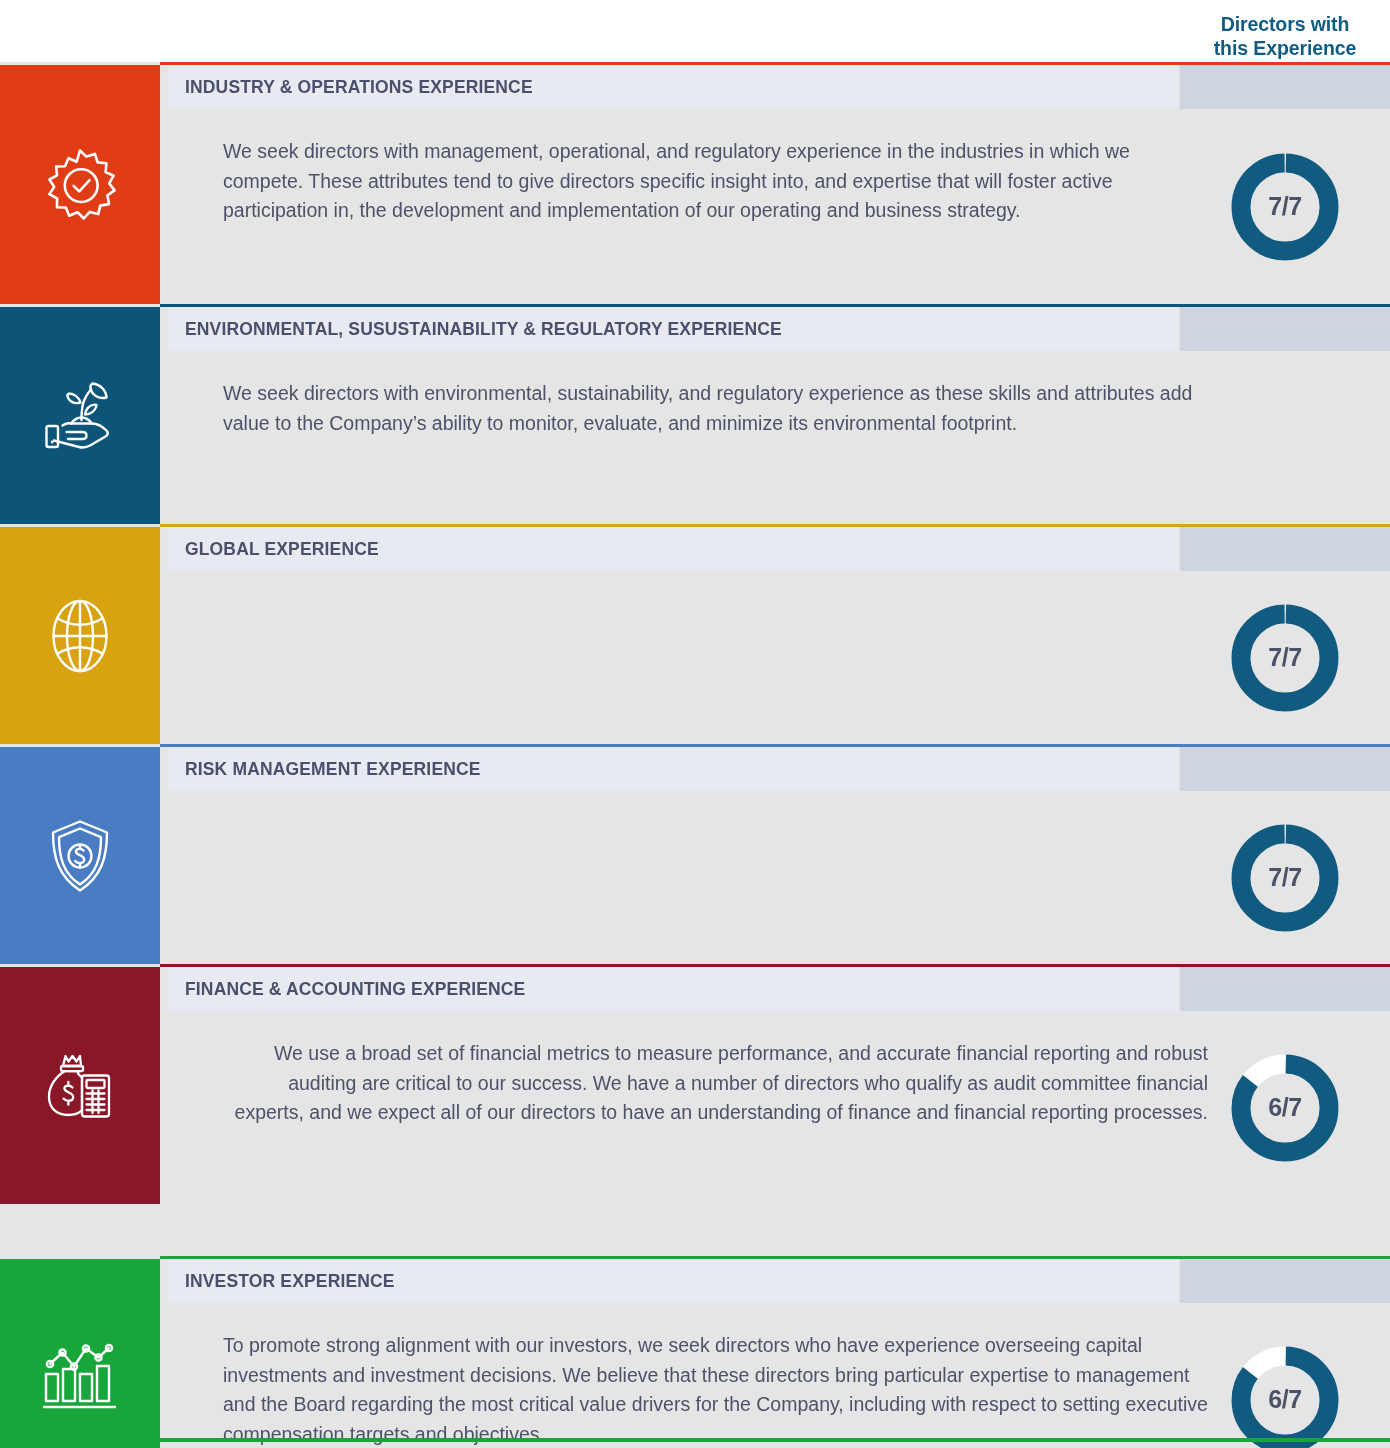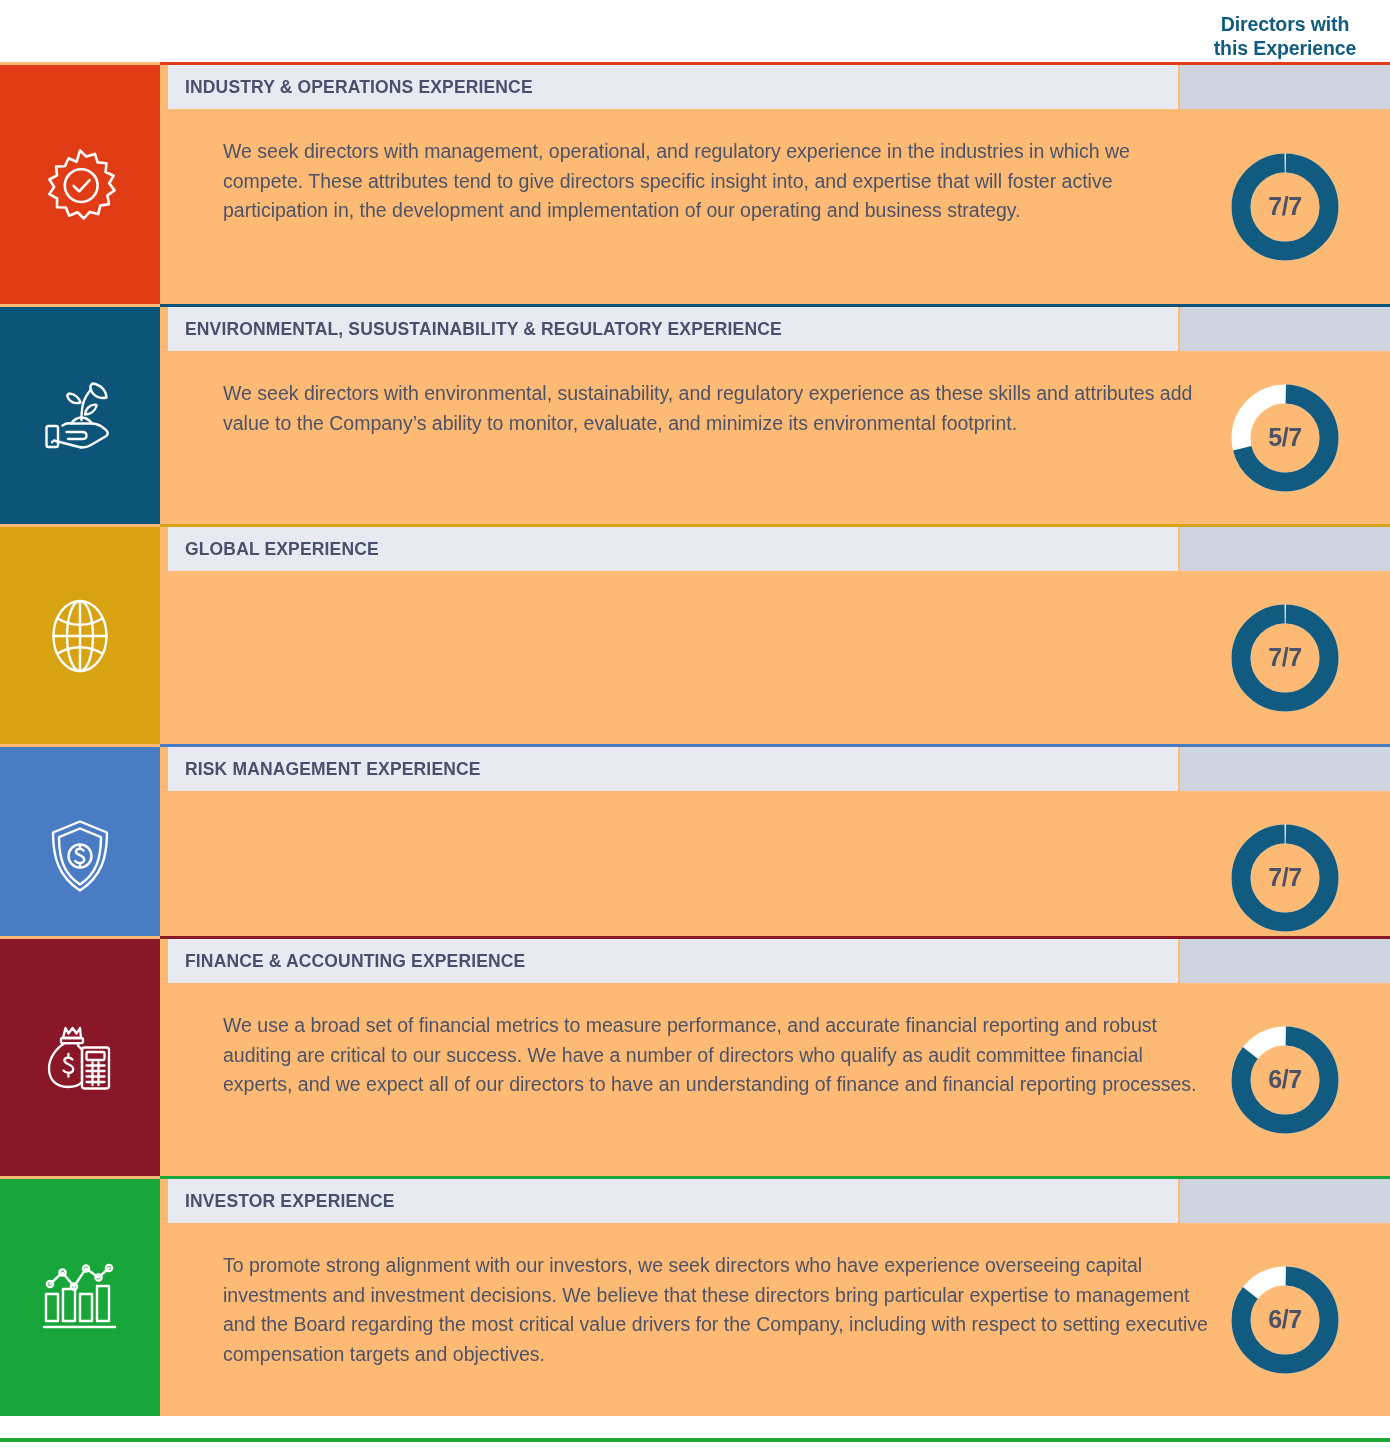--- a/index.html
+++ b/index.html
@@ -31,21 +31,21 @@
     color: #125b80;
     letter-spacing: -0.1px;
   }
 
   
   .rows { position: absolute; top: 62px; left: 0; width: 1390px; }
 
   .row {
     position: relative;
     width: 1390px;
-    background: #fdba74;
+    background: #e5e5e5;
   }
 
   
   .row-rule {
     position: absolute;
     top: 0; left: 160px; right: 0;
     height: 3px;
   }
 
   
@@ -200,29 +200,20 @@
     </div>
 
     <div class="title-bar">
       <span>ENVIRONMENTAL, SUSUSTAINABILITY &amp; REGULATORY EXPERIENCE</span>
     </div>
 
     <div class="count-bar"></div>
 
     <p class="body-copy" style="top:75px">We seek directors with environmental, sustainability, and regulatory experience as these skills and attributes add value to the Company’s ability to monitor, evaluate, and minimize its environmental footprint.</p>
 
-    <div class="donut-wrap" style="top:47px;height:173px">
-      <div class="donut">
-        <svg width="112" height="112" viewBox="0 0 112 112">
-          <circle cx="56" cy="56" r="44" fill="none" stroke="#ffffff" stroke-width="19"></circle>
-          <circle cx="56" cy="56" r="44" fill="none" stroke="#125b80" stroke-width="19" stroke-dasharray="195.87153822564412 80.58861529025765" stroke-dashoffset="-0.8"></circle>
-        </svg>
-        <div class="label">5/7</div>
-      </div>
-    </div>
   </div>
     <div class="row" style="height: 220px;">
     <div class="row-rule" style="background:#d8a211"></div>
 
     <div class="icon-block" style="height:217px;background:#d8a211">
       <span class="icon">
 
     <svg width="84" height="84" viewBox="0 0 84 84" fill="none" stroke="#fff" stroke-width="2.4" stroke-linecap="round" stroke-linejoin="round">
       <ellipse cx="42" cy="42" rx="26.5" ry="35"></ellipse>
       <ellipse cx="42" cy="42" rx="13" ry="35"></ellipse>
@@ -244,21 +235,21 @@
     <div class="donut-wrap" style="top:47px;height:173px">
       <div class="donut">
         <svg width="112" height="112" viewBox="0 0 112 112">
           <circle cx="56" cy="56" r="44" fill="none" stroke="#ffffff" stroke-width="19"></circle>
           <circle cx="56" cy="56" r="44" fill="none" stroke="#125b80" stroke-width="19" stroke-dasharray="274.86015351590174 1.6000000000000227" stroke-dashoffset="-0.8"></circle>
         </svg>
         <div class="label">7/7</div>
       </div>
     </div>
   </div>
-    <div class="row" style="height: 192px; text-decoration: underline;">
+    <div class="row" style="height: 220px; text-decoration: underline;">
     <div class="row-rule" style="background:#4a7cc4"></div>
 
     <div class="icon-block" style="height:217px;background:#4a7cc4">
       <span class="icon">
 
     <svg width="84" height="84" viewBox="0 0 84 84" fill="none" stroke="#fff" stroke-width="2.4" stroke-linecap="round" stroke-linejoin="round">
       <path d="M42 7.5 L69 18.5 C69 42 64 62.5 42 76.5 C20 62.5 15 42 15 18.5 Z"></path>
       <path d="M42 14.5 L63 23.2 C63 43 58.8 59.6 42 70.5 C25.2 59.6 21 43 21 23.2 Z"></path>
       <circle cx="42" cy="42" r="11.5"></circle>
       <path d="M45.6 36.6 C44.4 35.4 42.9 34.9 41.5 34.9 C39.4 34.9 38 36.1 38 37.7
@@ -280,21 +271,21 @@
     <div class="donut-wrap" style="top:47px;height:173px">
       <div class="donut">
         <svg width="112" height="112" viewBox="0 0 112 112">
           <circle cx="56" cy="56" r="44" fill="none" stroke="#ffffff" stroke-width="19"></circle>
           <circle cx="56" cy="56" r="44" fill="none" stroke="#125b80" stroke-width="19" stroke-dasharray="274.86015351590174 1.6000000000000227" stroke-dashoffset="-0.8"></circle>
         </svg>
         <div class="label">7/7</div>
       </div>
     </div>
   </div>
-    <div class="row" style="height: 240px;">
+    <div class="row" style="height: 292px; text-align: right;">
     <div class="row-rule" style="background:#8a1728"></div>
 
     <div class="icon-block" style="height:237px;background:#8a1728">
       <span class="icon">
 
     <svg width="84" height="84" viewBox="0 0 84 84" fill="none" stroke="#fff" stroke-width="2.3" stroke-linecap="round" stroke-linejoin="round">
       <path d="M27.5 12 L30.5 17.5 L34.5 12 L38.5 17.5 L42 12 L43 22 L25 22 Z"></path>
       <rect x="23" y="22" width="22" height="5.2" rx="1.6"></rect>
       <path d="M26.5 27.2 C17 33 11 43 11 52.5 C11 63.5 18 71 30 71
                C36 71 41 69.3 44 66.4 L44 33.5 C40.5 30.5 38 28.4 41.5 27.2 Z"></path>

